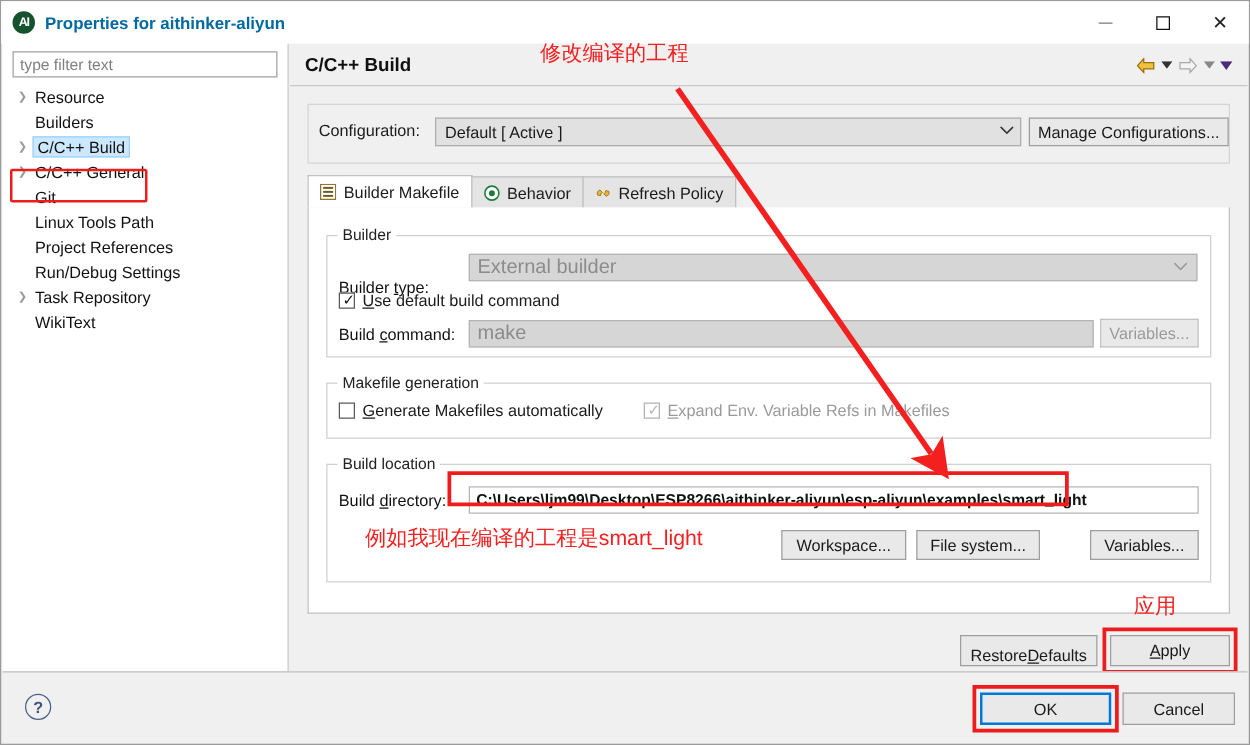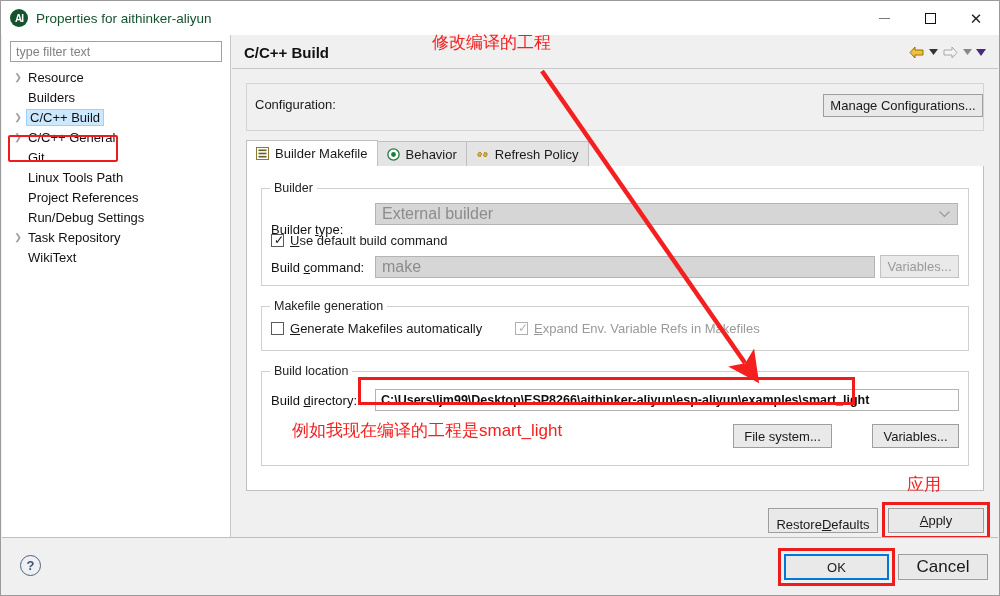--- a/index.html
+++ b/index.html
@@ -27,21 +27,21 @@
     display:flex; align-items:center;
   }
   #app-icon {
     width:18px; height:18px; margin-left:9px; margin-right:8px;
     border-radius:50%;
     background:#14532d;
     color:#fff; font-size:10px; font-weight:bold;
     display:flex; align-items:center; justify-content:center;
     letter-spacing:-1px;
   }
-  #title-text { font-size:13.5px; color:#14532d; }
+  #title-text { font-size:13.5px; color:#0369a1;font-weight:bold; }
   #win-controls { margin-left:auto; display:flex; height:34px; }
   .win-btn {
     width:46px; height:34px; display:flex; align-items:center; justify-content:center;
     color:#222;
   }
   .minbar { width:11px; height:1px; background:#7a7a7a; }
   .maxbox { width:11px; height:11px; border:1.4px solid #111; }
   .closex { font-size:15px; line-height:1; }
 
   
@@ -211,21 +211,21 @@
     display:flex; align-items:center; justify-content:center;
   }
   #ok-btn {
     position:absolute; right:109px; top:16px; width:105px; height:26px;
     background:#e9e9e9; border:2px solid #0078d7;
     font-size:13px; display:flex; align-items:center; justify-content:center;
   }
   #cancel-btn {
     position:absolute; right:10px; top:16px; width:90px; height:26px;
     background:#e9e9e9; border:1px solid #9e9e9e;
-    font-size:17px; display:flex; align-items:center; justify-content:center;
+    font-size:13px; display:flex; align-items:center; justify-content:center;
   }
   #hl-ok {
     position:absolute; right:103px; top:10px; width:117px; height:38px;
     border:3px solid #ee1c1c;
     pointer-events:none;
   }
 
   
   .annot {
     position:absolute; color:#f41f1f;
@@ -337,20 +337,28 @@
           <svg width="10" height="7" viewBox="0 0 10 7">
               <path d="M0 0 L10 0 L5 7 Z" fill="#4b2a7b"></path>
             </svg>
         </div>
       </div>
     </div>
     <div id="header-sep"></div>
 
     <div id="config-area">
       <div id="config-label">Configuration:</div>
+      <div id="config-combo">
+        <div id="config-combo-text">Default  [ Active ]</div>
+        <div id="config-combo-arrow">
+          <svg width="11" height="7" viewBox="0 0 11 7">
+              <path d="M0.5 0.5 L5.5 5.5 L10.5 0.5" fill="none" stroke="#333" stroke-width="1.2"></path>
+            </svg>
+        </div>
+      </div>
       <div id="manage-config-btn">Manage Configurations...</div>
     </div>
 
     <div id="tabs">
       <div class="tab active">
         <span class="tab-ico">
           <svg width="13" height="13" viewBox="0 0 13 13">
               <rect x="0.5" y="0.5" width="12" height="12" fill="#fff" stroke="#8a7a30"></rect>
               <rect x="2.5" y="2.5" width="8" height="1.6" fill="#6b5c20"></rect>
               <rect x="2.5" y="5.7" width="8" height="1.6" fill="#6b5c20"></rect>
@@ -429,20 +437,21 @@
       </div>
 
       <div class="group" style="left:14px; top:205px; right:14px; height:95px;">
         <div class="group-title">Build location</div>
 
         <div class="field-label" style="left:9px; top:21px;">
           <span>Build </span><u>d</u><span>irectory:</span>
         </div>
         <div class="txt-input" style="left:113px; top:17px; right:9px;">C:\Users\ljm99\Desktop\ESP8266\aithinker-aliyun\esp-aliyun\examples\smart_light</div>
 
+        <div class="btn" style="right:243px; top:52px; width:100px;">Workspace...</div>
         <div class="btn" style="right:136px; top:52px; width:99px;">File system...</div>
         <div class="btn" style="right:9px; top:52px; width:87px;">Variables...</div>
       </div>
 
     </div>
 
     <div class="btn" id="restore-btn">
       <span>Restore </span>
         <u>D</u>
         <span>efaults</span>

